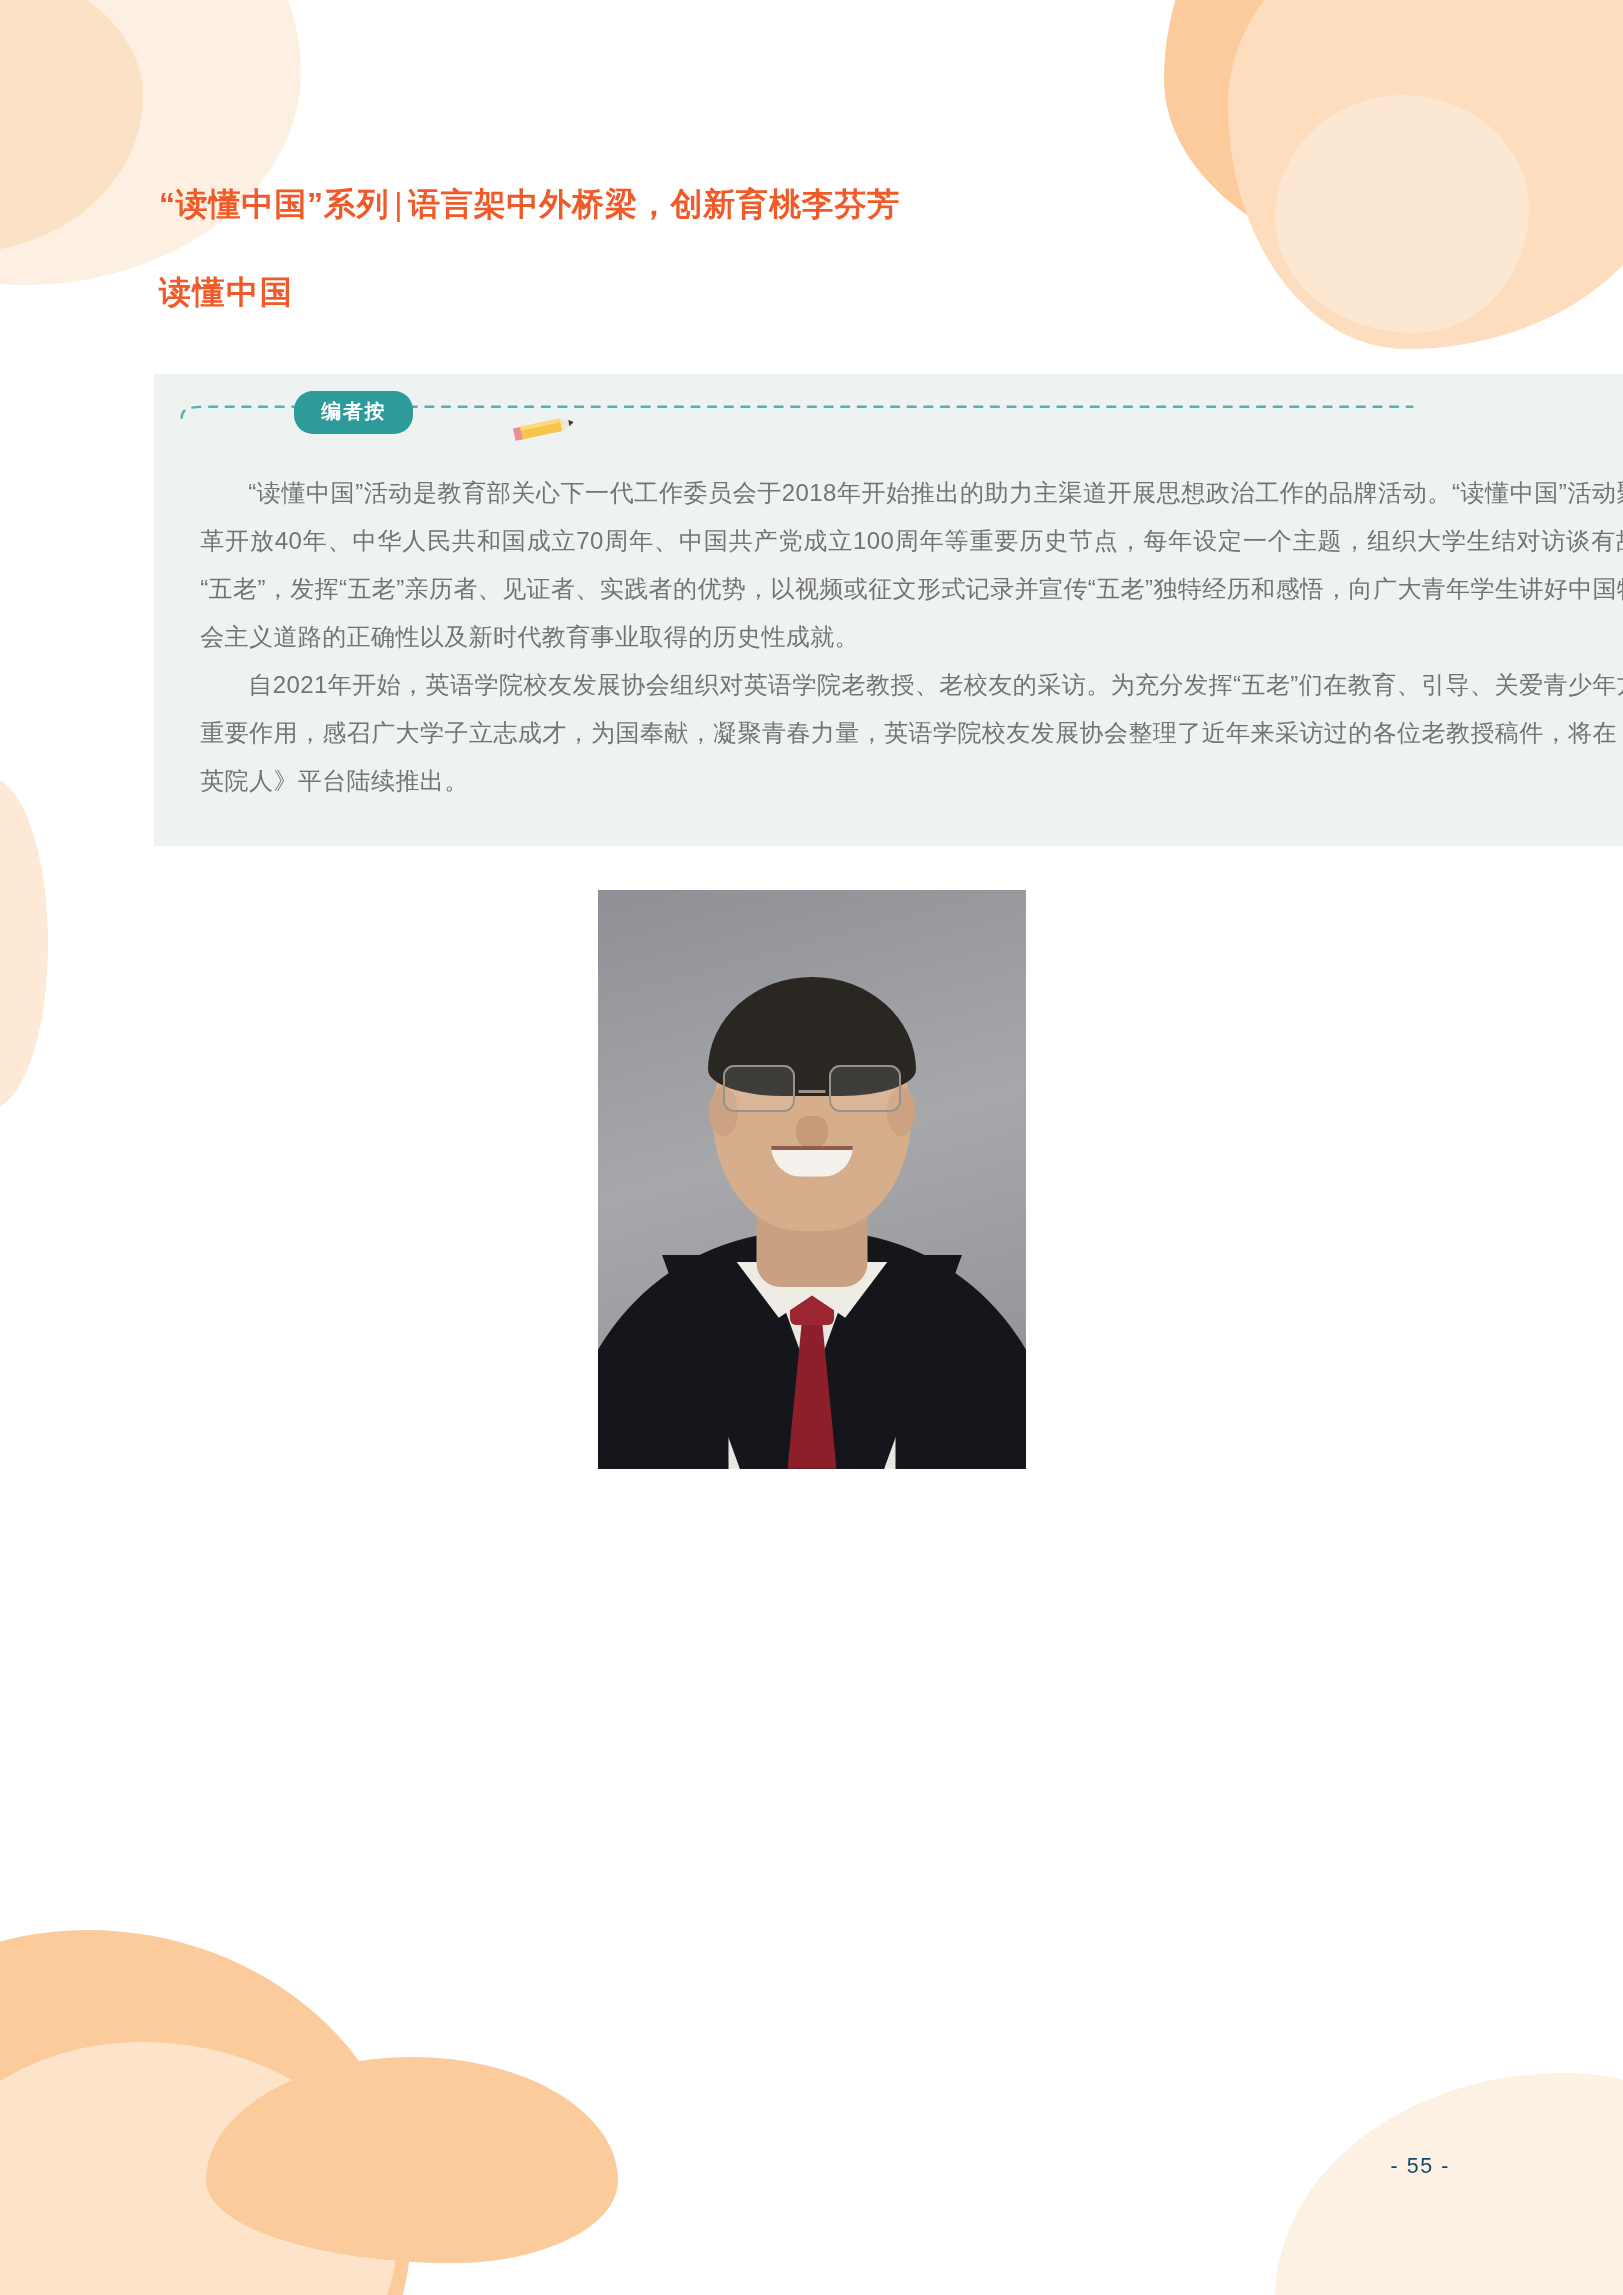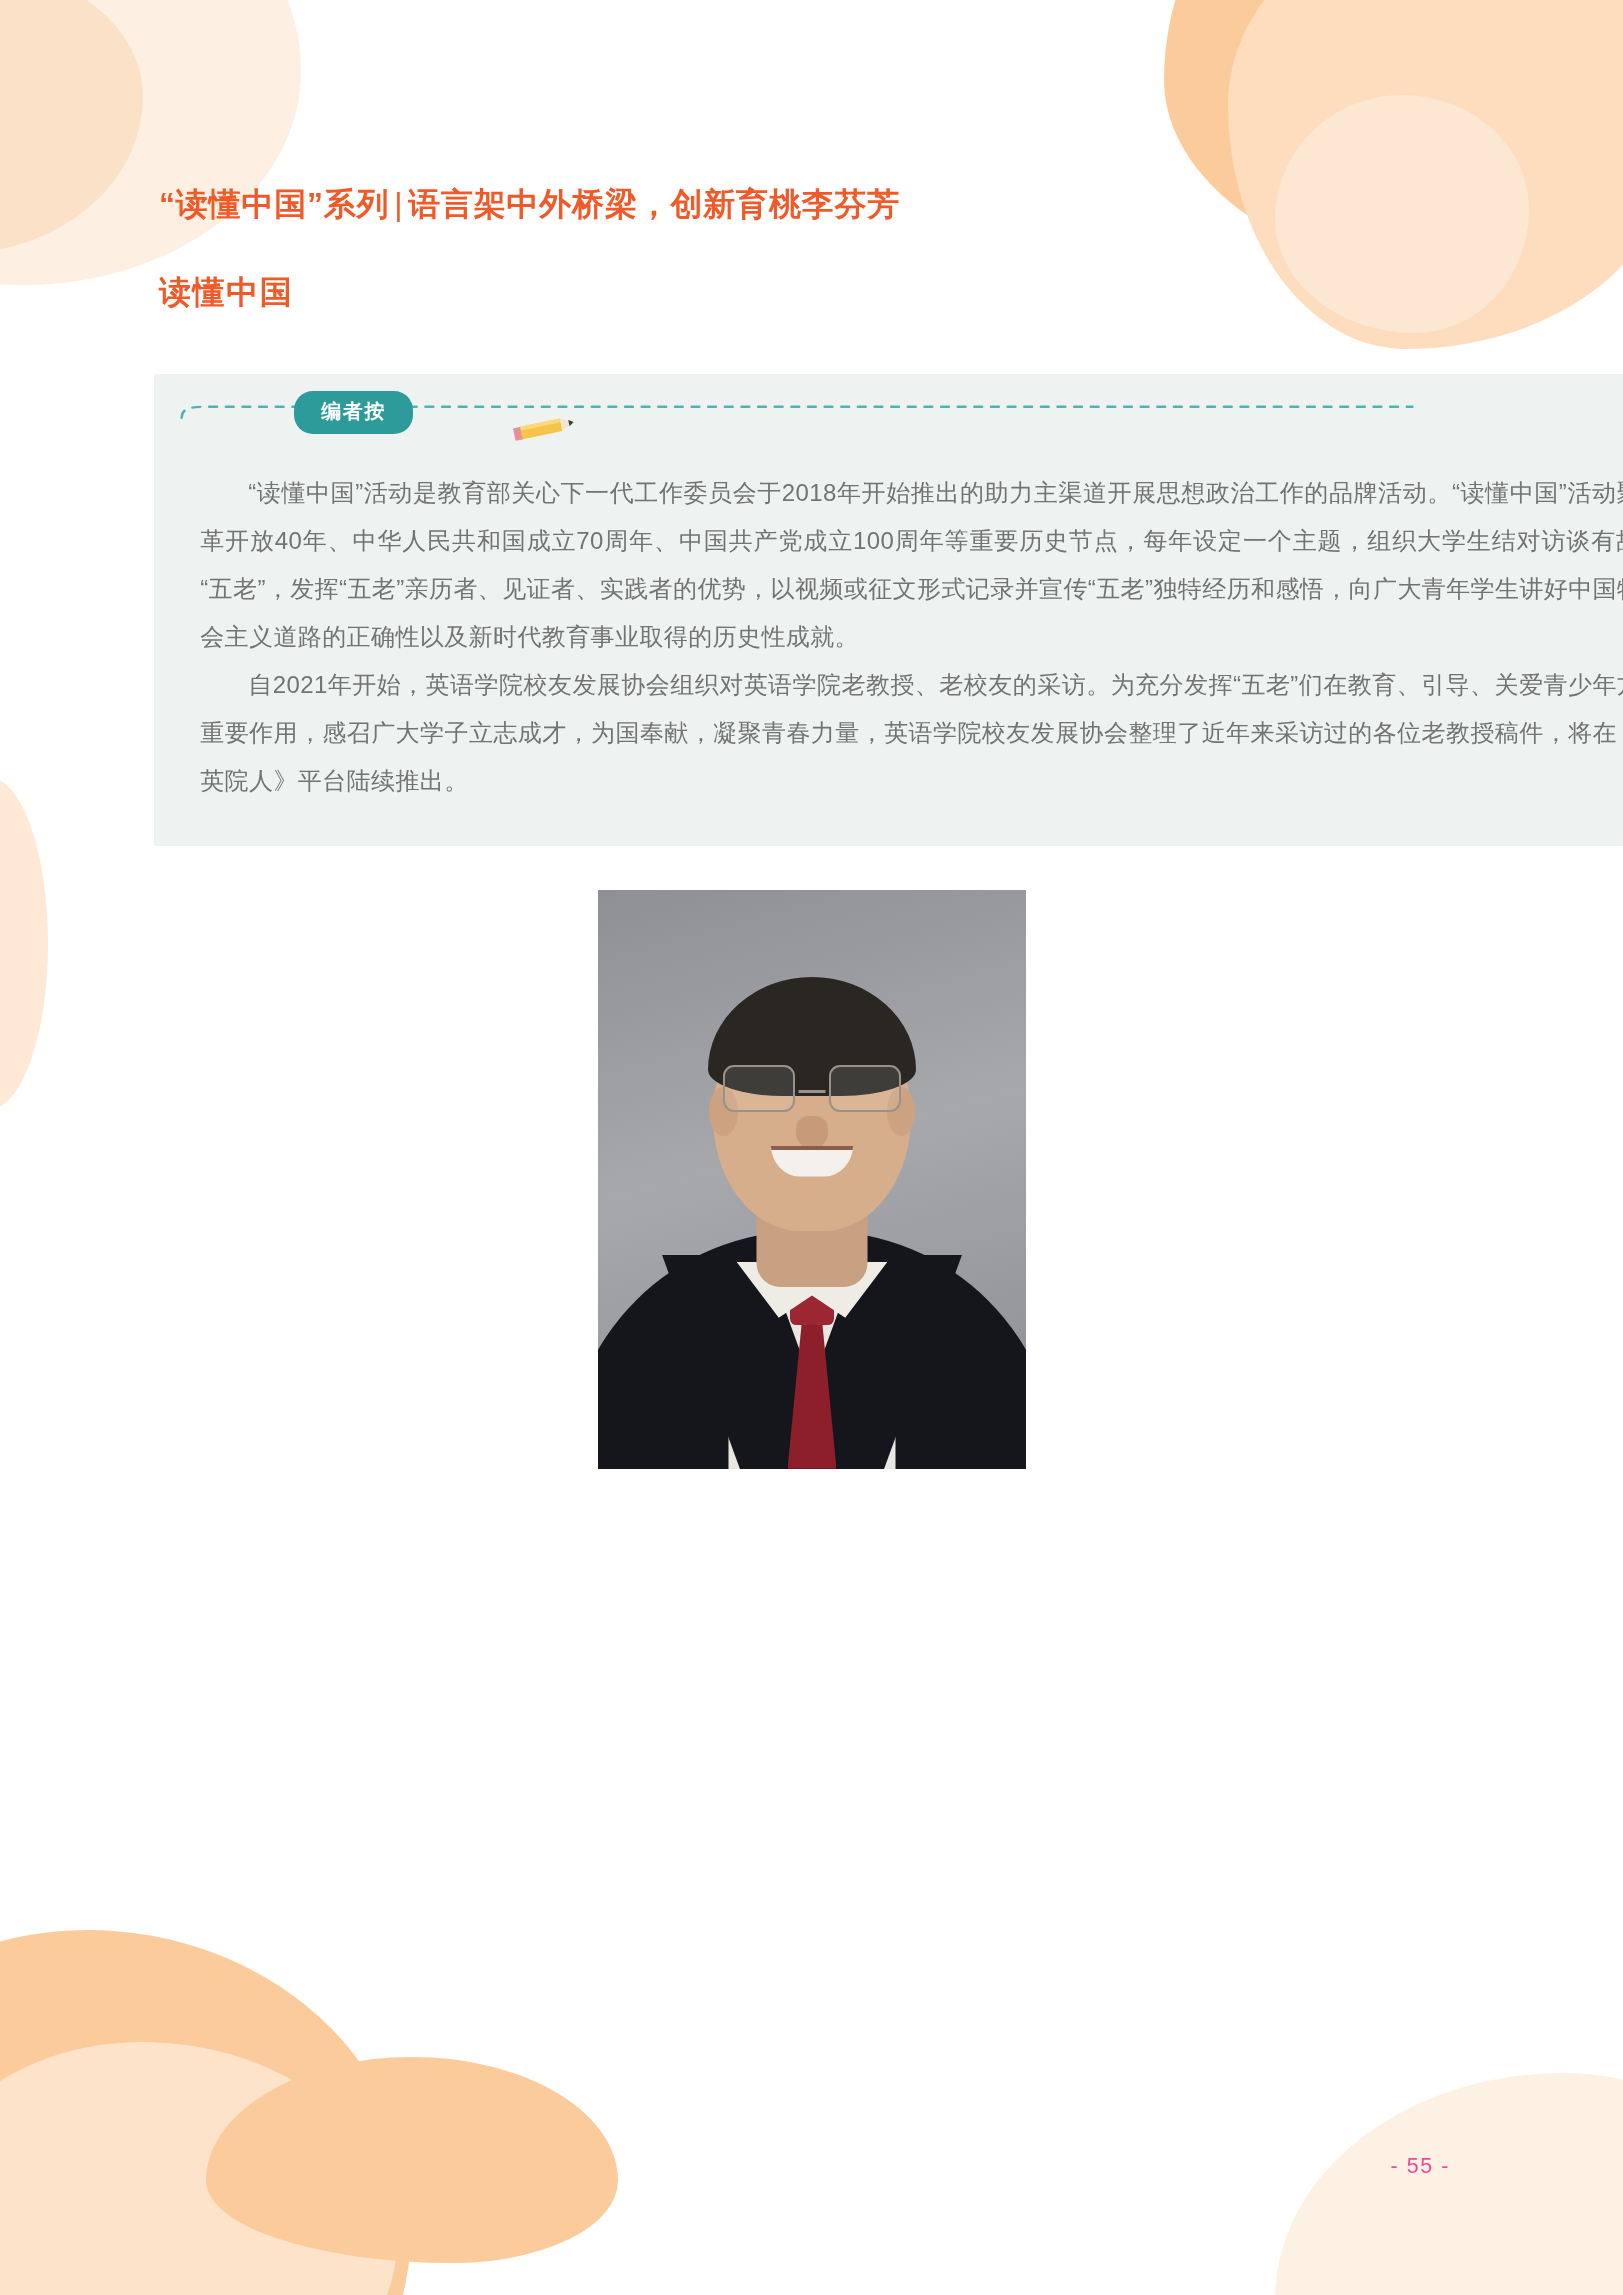--- a/index.html
+++ b/index.html
@@ -363,21 +363,21 @@
     background: #c79a79;
     border-radius: 40% 40% 50% 50%;
   }
 
   
   .footer {
     position: absolute;
     right: 174px;
     bottom: 116px;
     z-index: 6;
-    color: #ec4899;
+    color: #0c4a6e;
     font-size: 21.4px;
     letter-spacing: 1.6px;
   }
 </style>
 </head>
 <body>
 
 <div class="page">
 
   <div class="blob blob-tl-1"></div>

